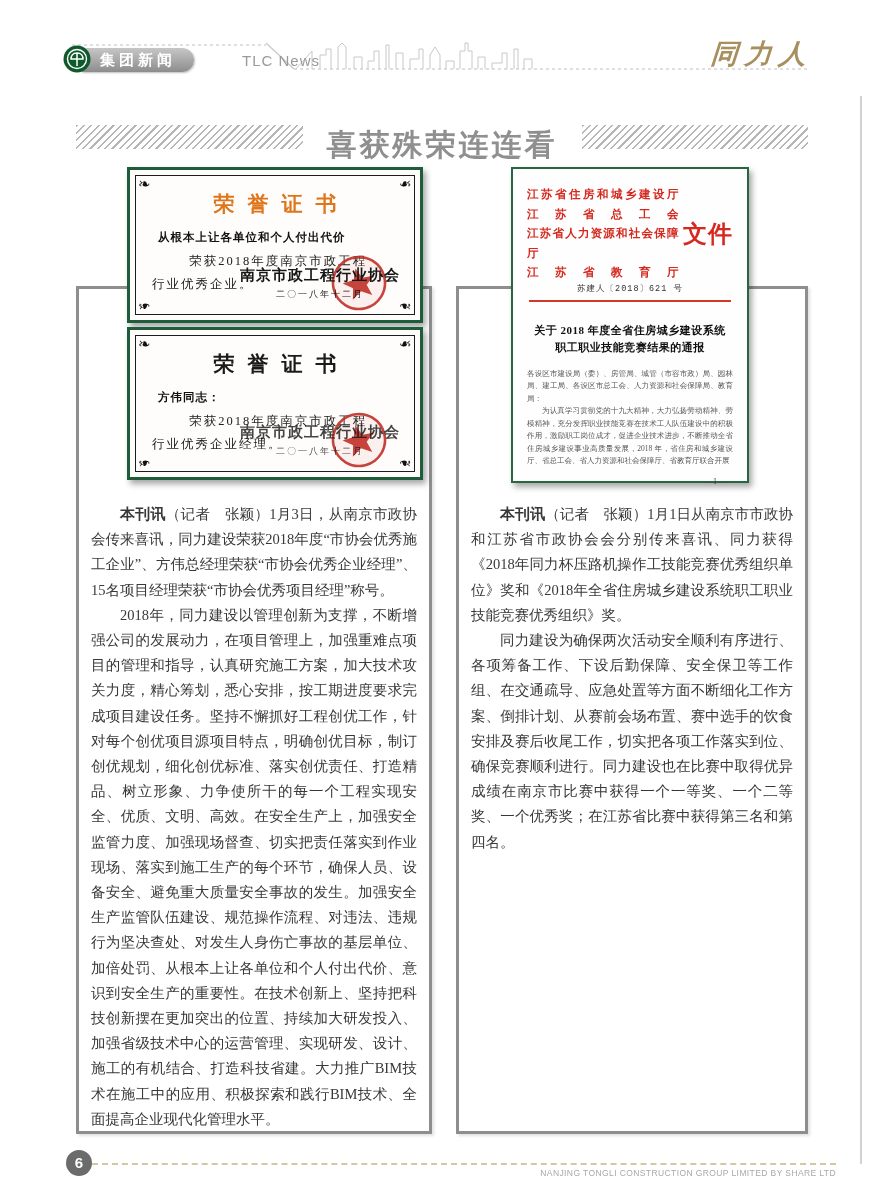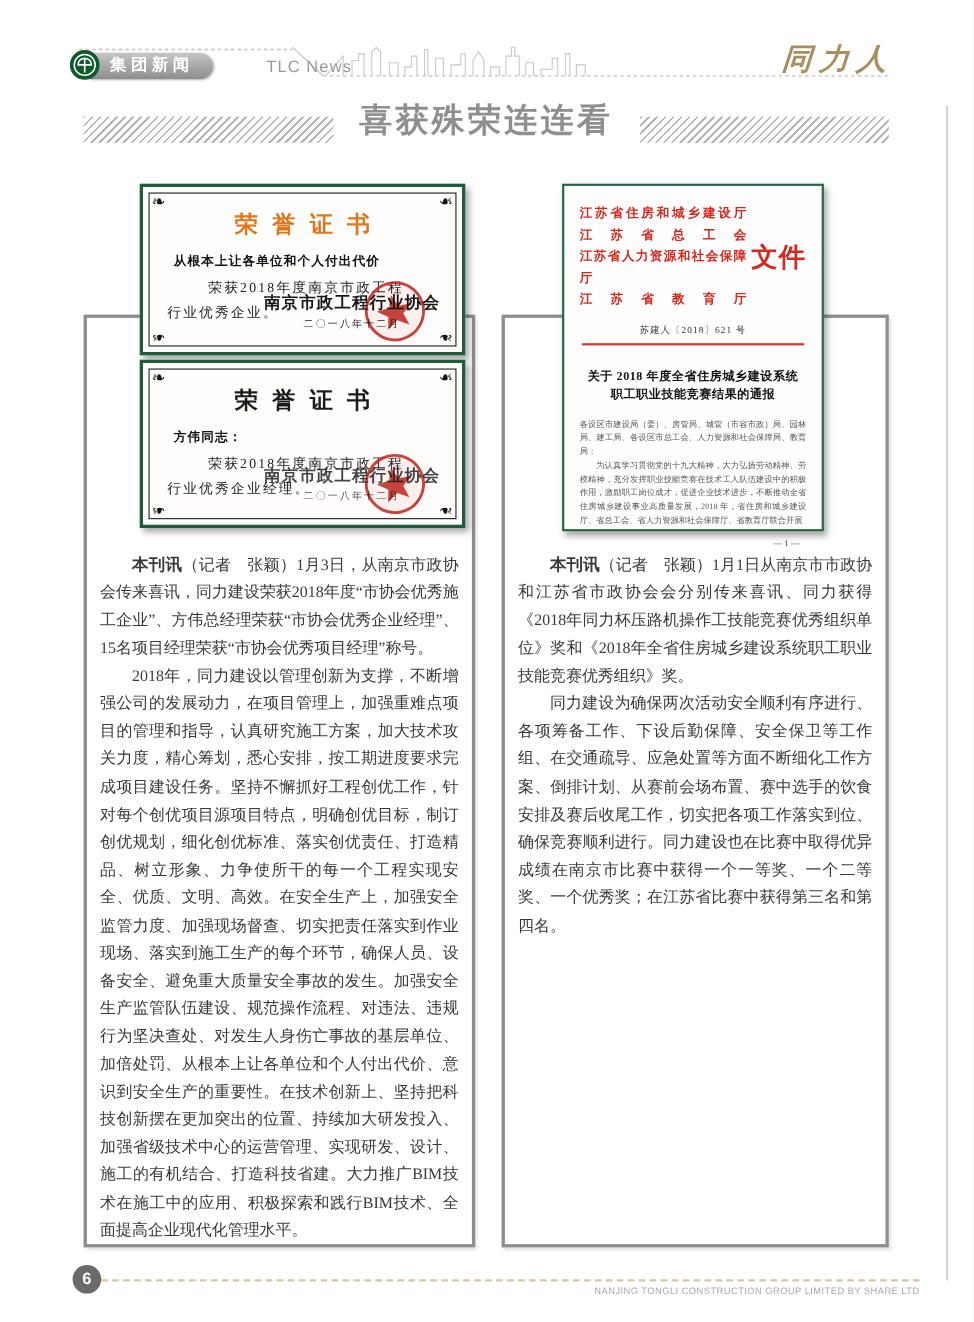--- a/index.html
+++ b/index.html
@@ -13,22 +13,22 @@
          background:linear-gradient(#c6c6c6,#8d8d8d);border-radius:4px 14px 14px 4px;
          color:#fff;font-weight:bold;font-size:15px;letter-spacing:4px;z-index:2;
          font-family:"Liberation Sans",sans-serif;box-shadow:1px 1px 2px rgba(0,0,0,.25);}
   .tlc{position:absolute;left:242px;top:52px;font-size:15px;color:#9a9a9a;
        font-family:"Liberation Sans",sans-serif;letter-spacing:1px;}
   .masthead{position:absolute;right:72px;top:36px;font-size:27px;font-weight:bold;
             font-style:italic;letter-spacing:7px;transform:skewX(-4deg);
             font-family:"Liberation Serif",serif;}
 
   
-  .title-row{position:absolute;left:76px;top:100px;width:732px;height:30px;
-             display:flex;align-items:flex-end;}
+  .title-row{position:absolute;left:76px;top:125px;width:732px;height:30px;
+             display:flex;align-items:flex-start;}
   .hatch{flex:1;height:24px;
          background:repeating-linear-gradient(135deg,#b6b6b6 0px,#b6b6b6 1.6px,#ffffff 1.6px,#ffffff 5.2px);}
   .sec-title{margin:0 24px;font-size:30px;font-weight:bold;color:#8f8f8f;letter-spacing:3px;
              font-family:"Liberation Sans",sans-serif;white-space:nowrap;}
 
   
   .colbox{position:absolute;top:286px;height:842px;border:3px solid #8e8e8e;background:#fff;
           box-shadow:2px 2px 3px rgba(0,0,0,.12);}
   .colbox.left{left:76px;width:350px;}
   .colbox.right{left:456px;width:346px;}
@@ -58,21 +58,21 @@
 
   
   .doc{position:absolute;left:511px;top:167px;width:238px;height:316px;background:#fefefe;
        border:2px solid #27663f;box-sizing:border-box;box-shadow:3px 4px 6px rgba(0,0,0,.35);
        padding:16px 14px 0 14px;}
   .doc-head{display:flex;align-items:center;}
   .agencies{width:152px;}
   .agency{font-size:11.5px;font-weight:bold;line-height:19.5px;text-align:justify;
           text-align-last:justify;letter-spacing:.5px;}
   .doc-type{flex:1;text-align:right;font-size:24px;font-weight:bold;letter-spacing:1px;}
-  .doc-num{text-align:center;font-size:8.5px;color:#333;margin-top:12px;letter-spacing:1px;}
+  .doc-num{text-align:center;font-size:8.5px;color:#333;letter-spacing:1px;font-family:Liberation Mono, monospace;}
   .doc-rule{border:none;border-top:2px solid #d03a2a;margin:5px 2px 0 2px;}
   .doc-title{text-align:center;font-size:11px;font-weight:bold;color:#111;line-height:17px;
              margin-top:20px;letter-spacing:.5px;}
   .doc-body{font-size:7.5px;line-height:12.5px;color:#555;text-align:justify;margin-top:12px;}
   .doc-body p{margin:0;}
   .doc-body p.ind{text-indent:2em;}
   .doc-pagenum{text-align:right;font-size:8px;color:#444;margin-top:9px;padding-right:6px;}
 
   
   .footer-line{position:absolute;left:92px;top:1163px;width:744px;border-top:2px dashed #d6c6a4;}

